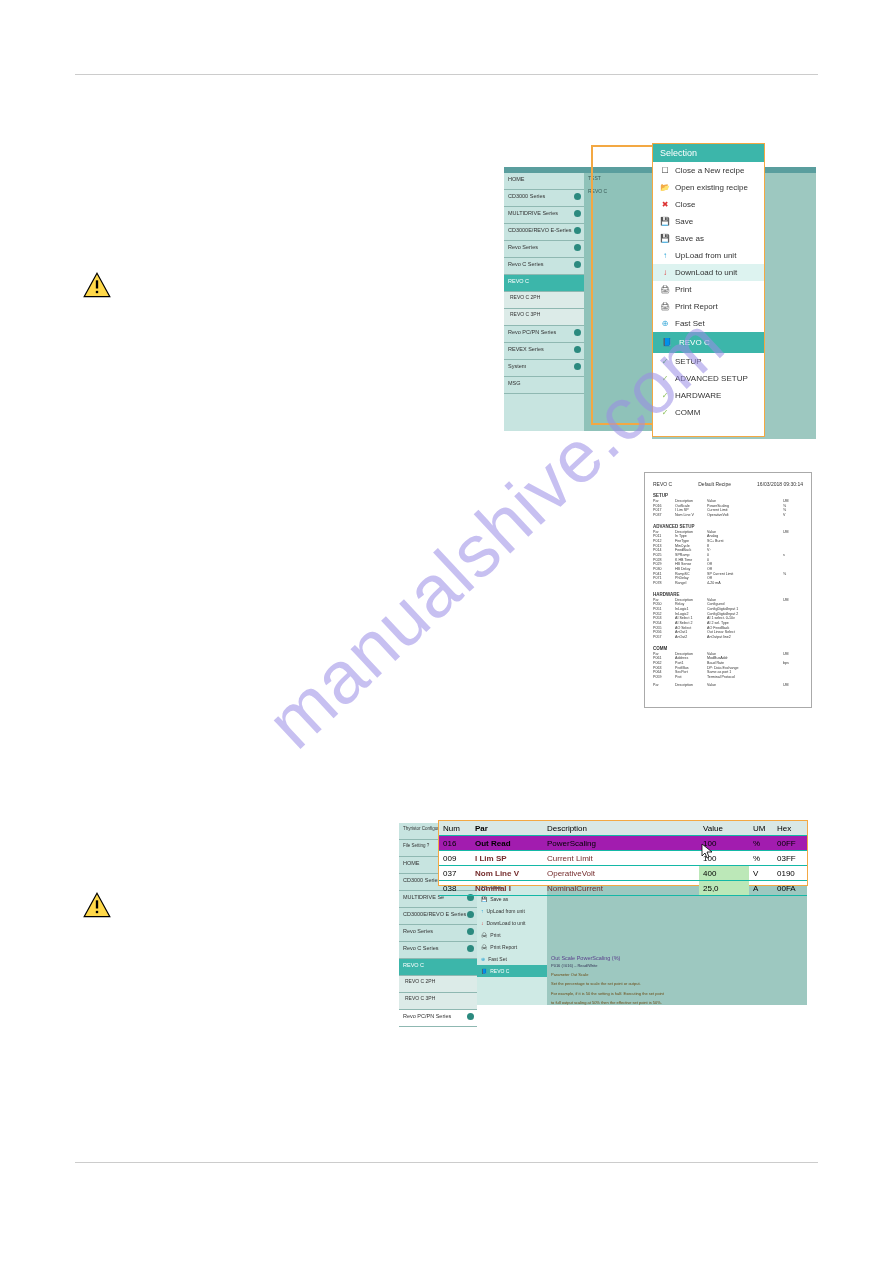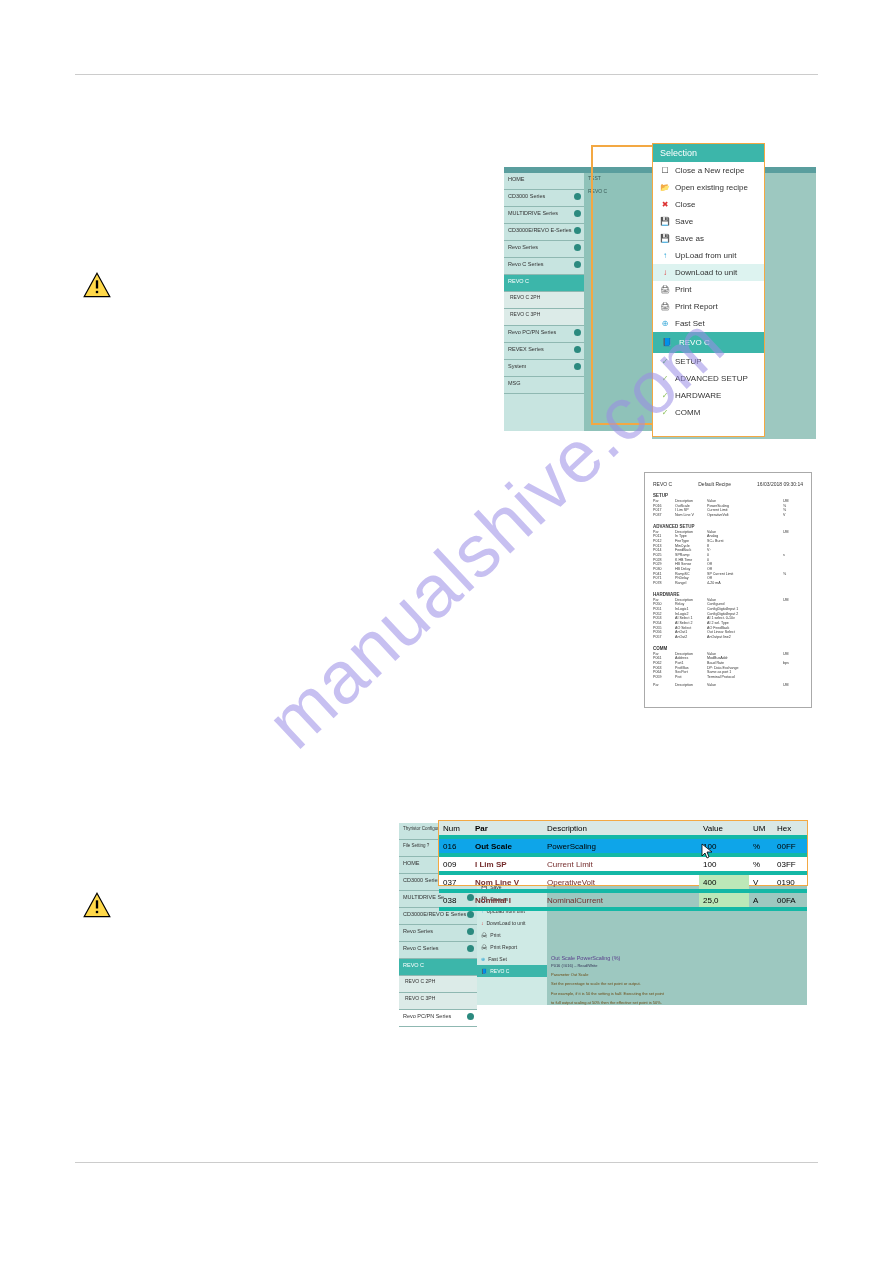--- a/index.html
+++ b/index.html
@@ -54,31 +54,31 @@
   .mid-row { font-size: 5px; padding: 3px 4px; display:flex; gap:3px; align-items:center; color:#333;}
   .shot2-body { position: absolute; left: 148px; top: 0; right: 0; bottom: 0; background: #9dc8c0; }
   .body-hdr { font-size:5.5px; color:#5a3f8c; padding:4px 4px 0;}
   .body-detail { font-size:4px; color:#6a4a12; padding:2px 4px; line-height:1.3;}
   .small-table { margin-top: 50px; font-size:4.5px; }
   .small-table .r { display:flex; padding:1px 4px;}
   .small-table .r .a{width:16px;} .small-table .r .b{width:46px;} .small-table .r .c{flex:1;} .small-table .r .d{width:20px;} .small-table .r .e{width:10px;} .small-table .r .f{width:16px;}
 
   
   .zoom { position: absolute; left: 438px; top: 820px; width: 370px; height: 66px; border: 1.5px solid #f3a843; background: #fff; z-index: 70; }
-  .z-row { display: flex; font-size: 8px; border-bottom: 4px solid #14b8a6; }
+  .z-row { display: flex; font-size: 8px; border-bottom: 1px solid #14b8a6; }
   .z-row.h { background: #d9e8e5; font-weight: normal; }
   .z-row .zc { padding: 2.5px 4px; }
   .z-row .num { width: 32px; }
   .z-row .par { width: 72px; font-weight: bold; }
   .z-row .desc { flex: 1; }
   .z-row .val { width: 50px; }
   .z-row .um { width: 24px; }
   .z-row .hex { width: 34px; }
   .z-row.data .par, .z-row.data .desc { color: #742c2c; }
-  .z-row.sel-row { background: #0ea5e9; }
+  .z-row.sel-row { background: #a21caf; }
   .z-row.sel-row .par, .z-row.sel-row .desc { color: #000; }
   .z-row.green .val { background: #bce8b8; }
   .cursor { position: absolute; left: 262px; top: 22px; z-index: 80; }
 </style>
 </head>
 <body>
 
 <div class="page-rule"></div>
 <div class="page-rule-bottom"></div>
 
@@ -491,21 +491,21 @@
   <div class="z-row h">
     <div class="zc num">Num</div>
     <div class="zc par">Par</div>
     <div class="zc desc">Description</div>
     <div class="zc val">Value</div>
     <div class="zc um">UM</div>
     <div class="zc hex">Hex</div>
   </div>
   <div class="z-row data sel-row">
     <div class="zc num">016</div>
-    <div class="zc par">Out Scale</div>
+    <div class="zc par">Out Read</div>
     <div class="zc desc">PowerScaling</div>
     <div class="zc val">100</div>
     <div class="zc um">%</div>
     <div class="zc hex">00FF</div>
   </div>
   <div class="z-row data">
     <div class="zc num">009</div>
     <div class="zc par">I Lim SP</div>
     <div class="zc desc">Current Limit</div>
     <div class="zc val">100</div>

